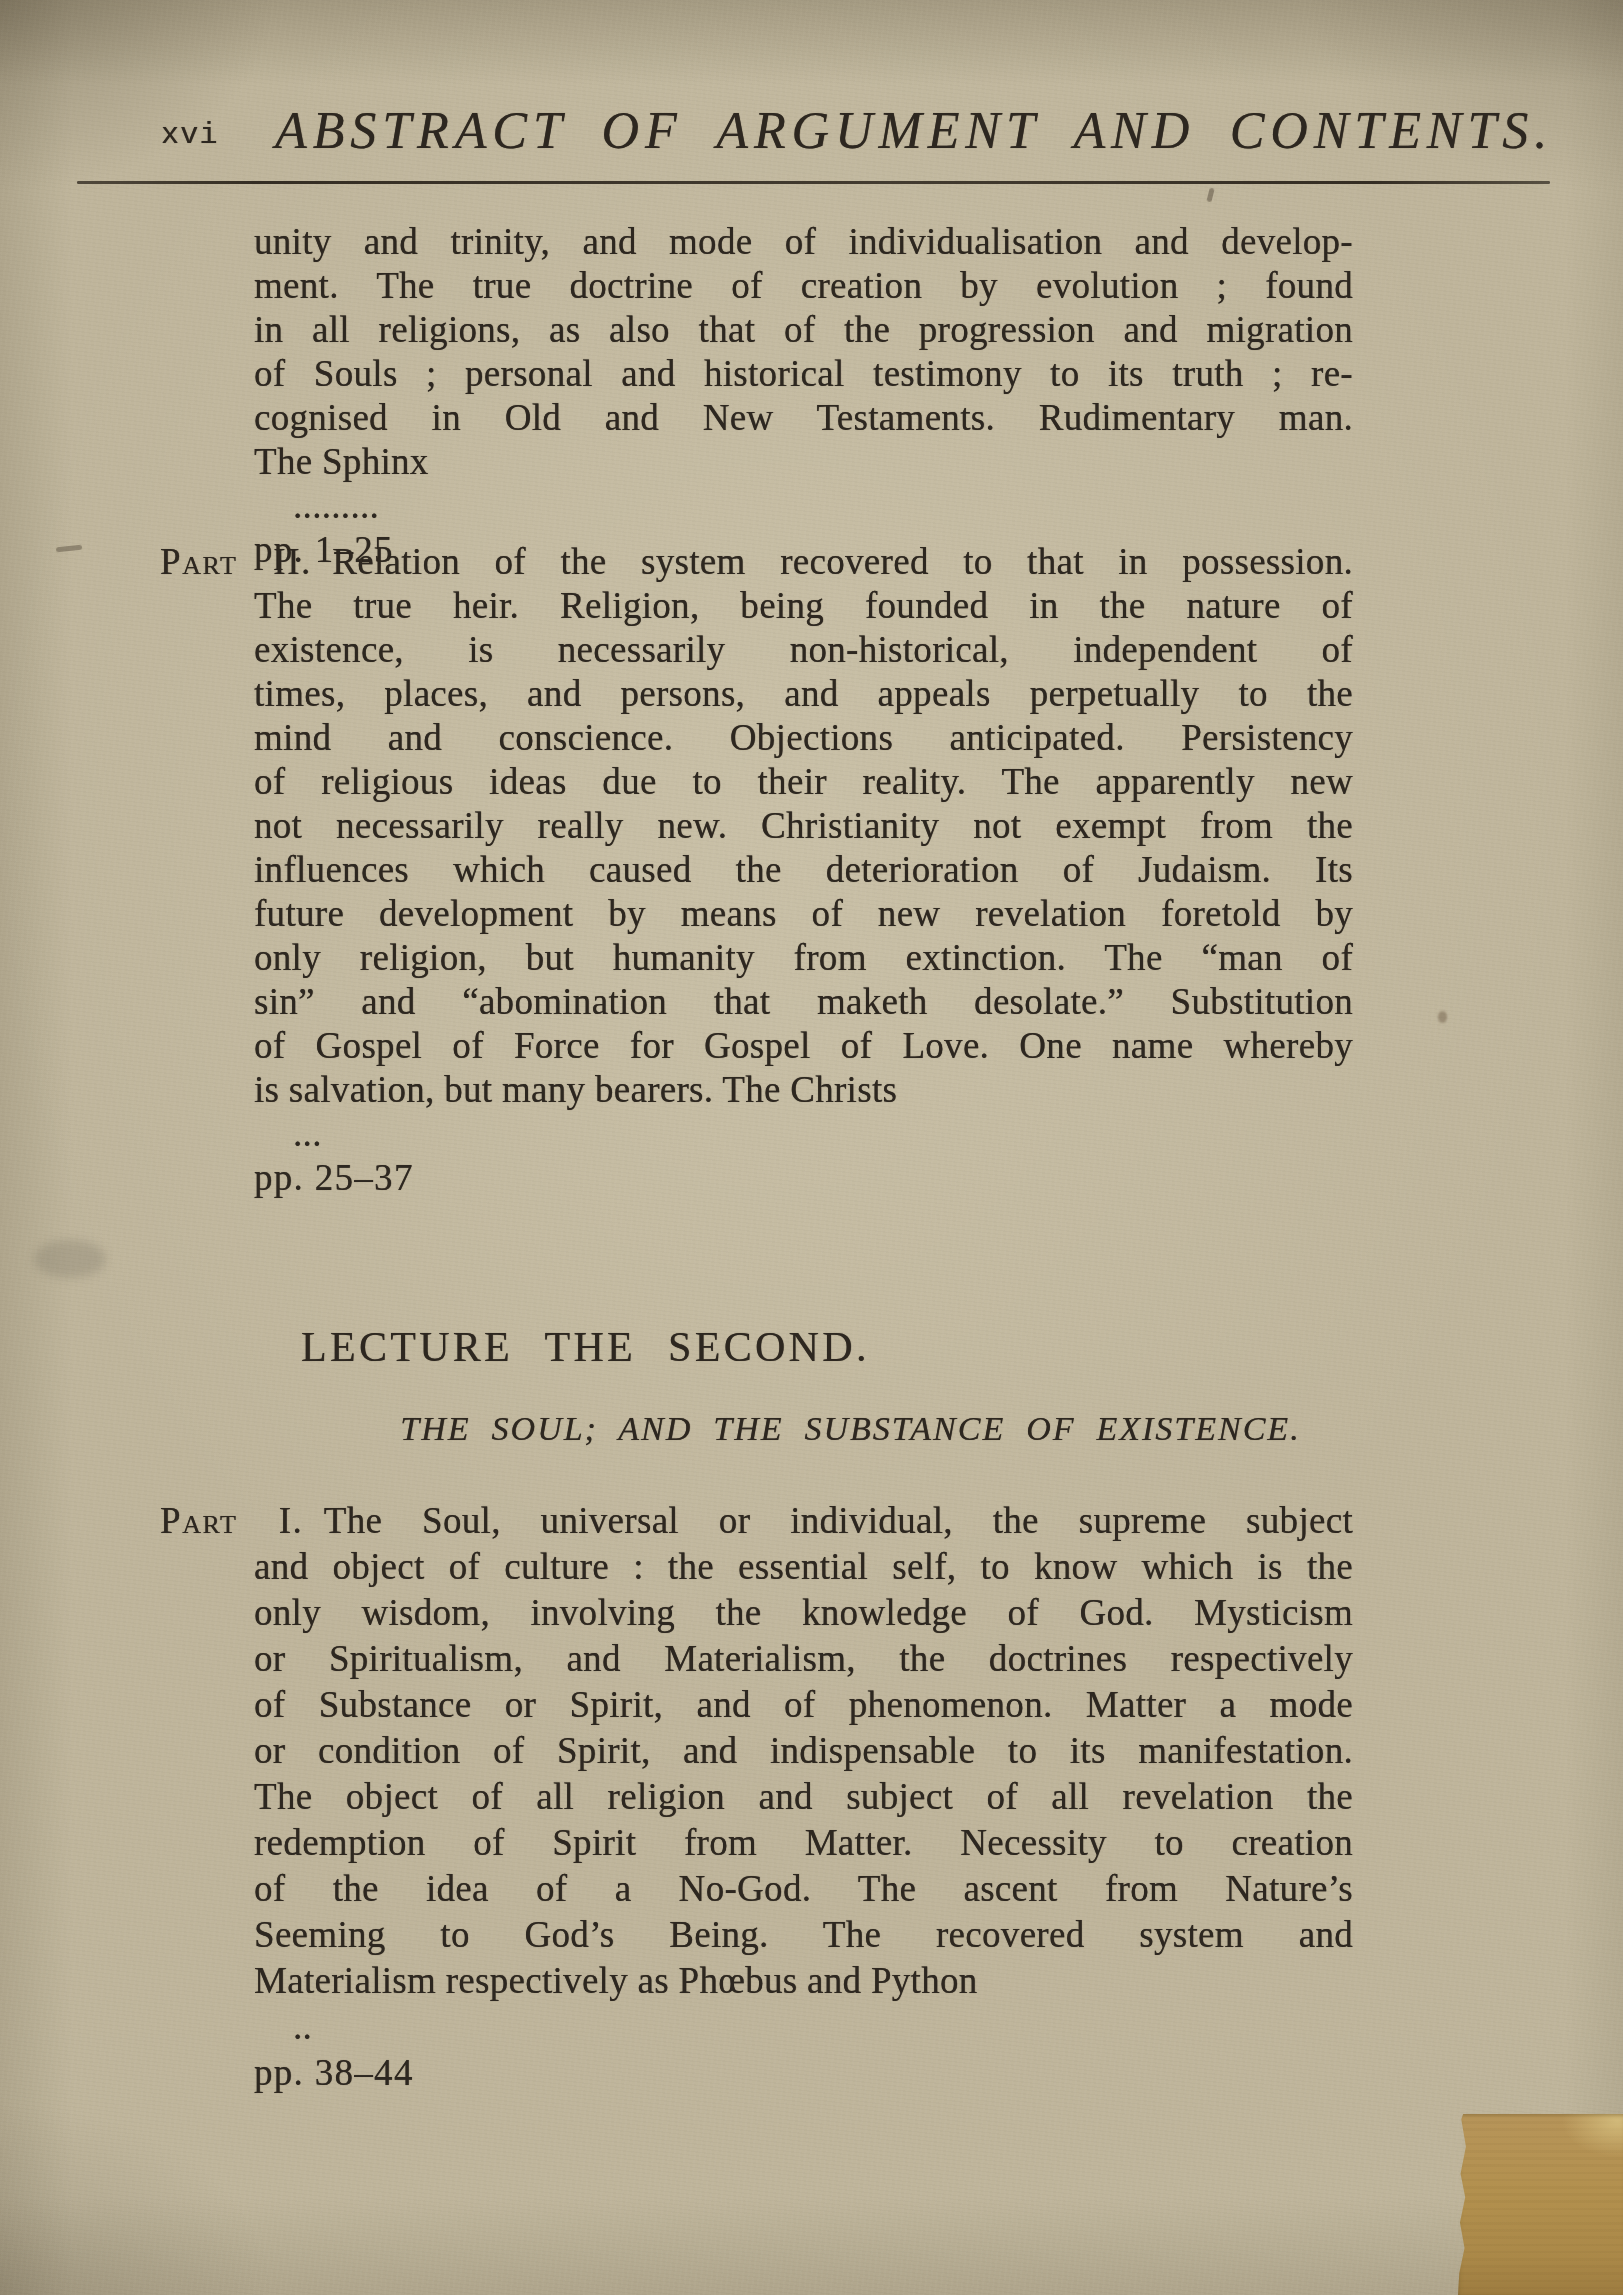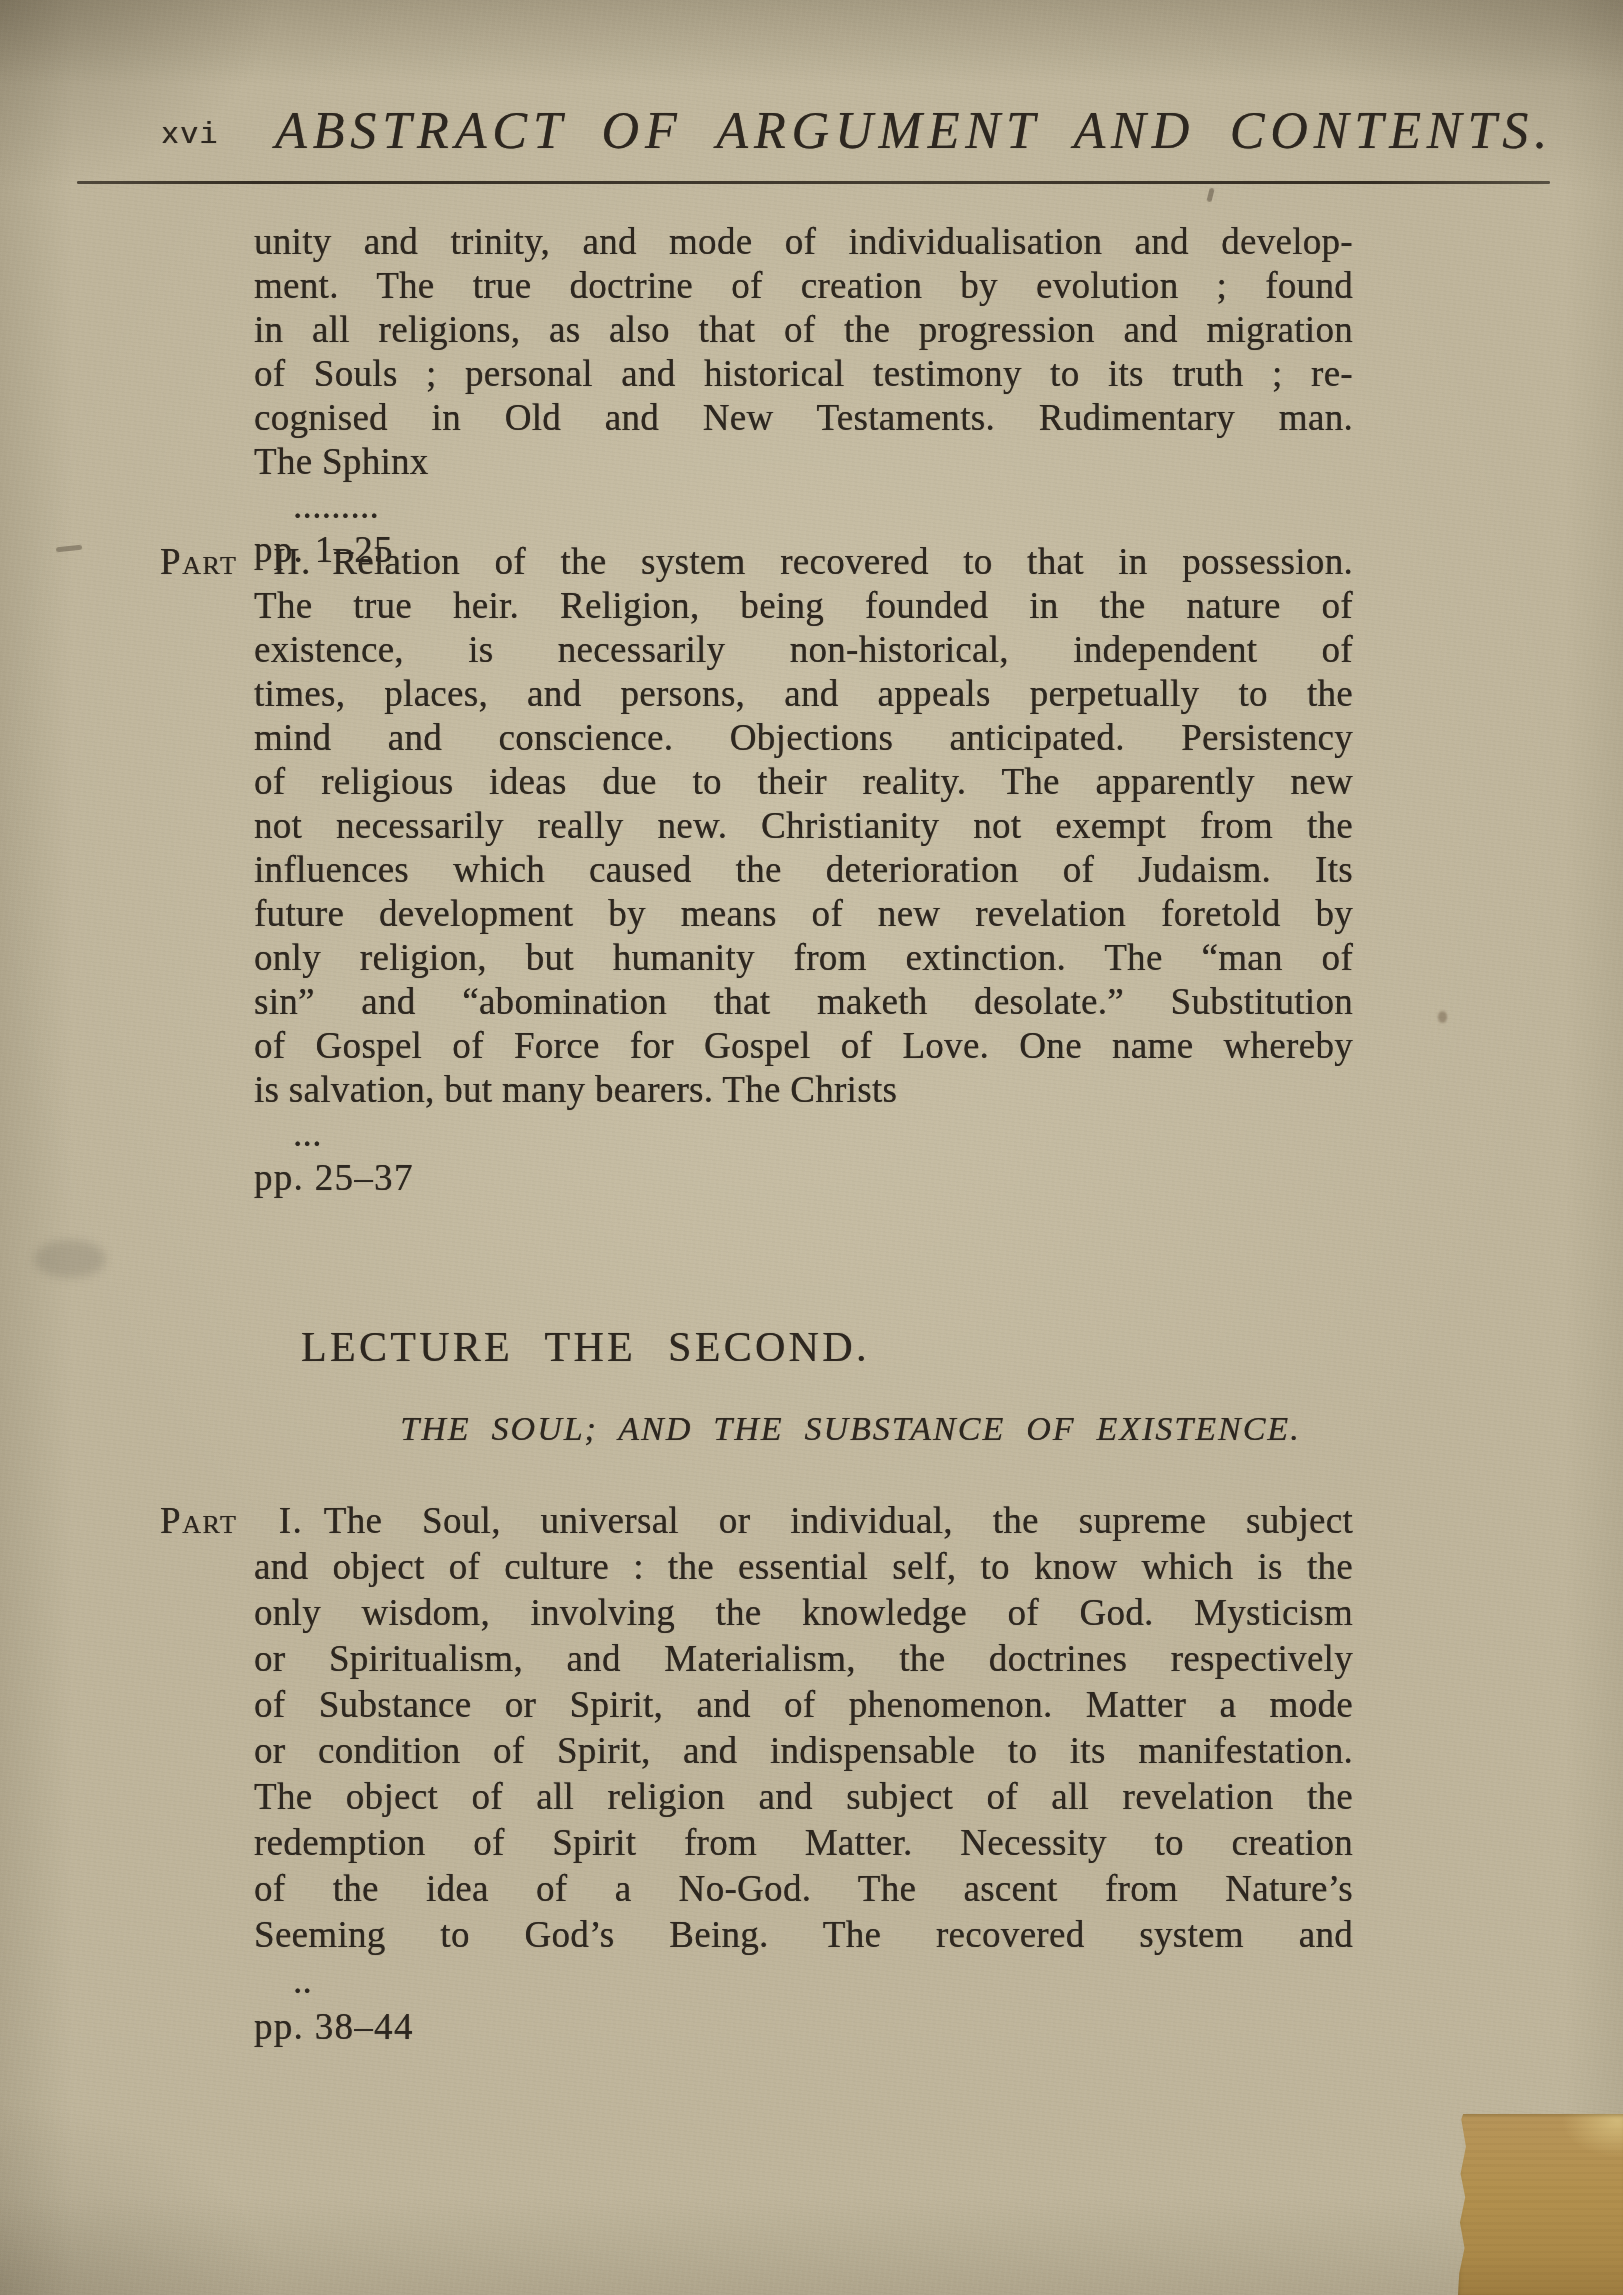--- a/index.html
+++ b/index.html
@@ -158,20 +158,21 @@
     <div class="line">and object of culture : the essential self, to know which is the</div>
     <div class="line">only wisdom, involving the knowledge of God. Mysticism</div>
     <div class="line">or Spiritualism, and Materialism, the doctrines respectively</div>
     <div class="line">of Substance or Spirit, and of phenomenon. Matter a mode</div>
     <div class="line">or condition of Spirit, and indispensable to its manifestation.</div>
     <div class="line">The object of all religion and subject of all revelation the</div>
     <div class="line">redemption of Spirit from Matter. Necessity to creation</div>
     <div class="line">of the idea of a No-God. The ascent from Nature’s</div>
     <div class="line">Seeming to God’s Being. The recovered system and</div>
     <div class="line entry">
+      <span class="etext">Materialism respectively as Phœbus and Python</span>
       <span class="leaders">
           <i>.</i>
           <i>.</i>
         </span>
       <span class="pref">pp. 38–44</span>
     </div>
   </section>
 
   <div class="tape"></div>
   <div class="stain smudge"></div>

